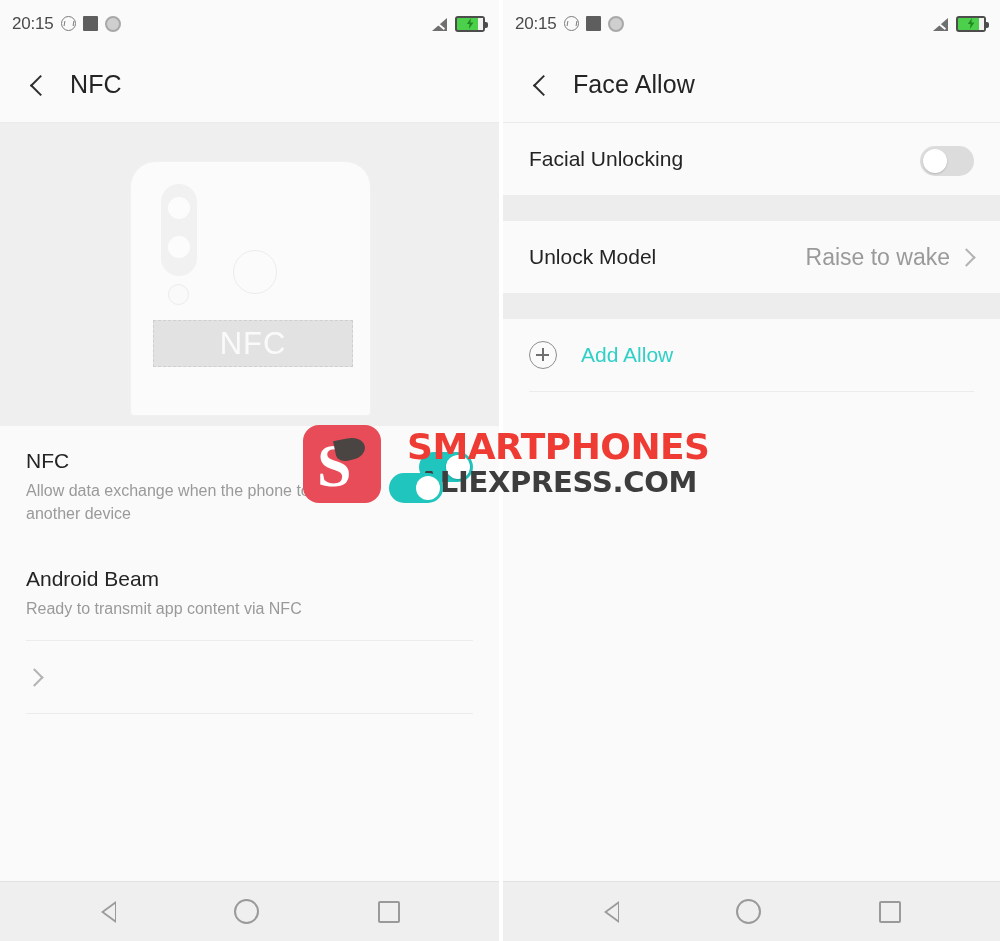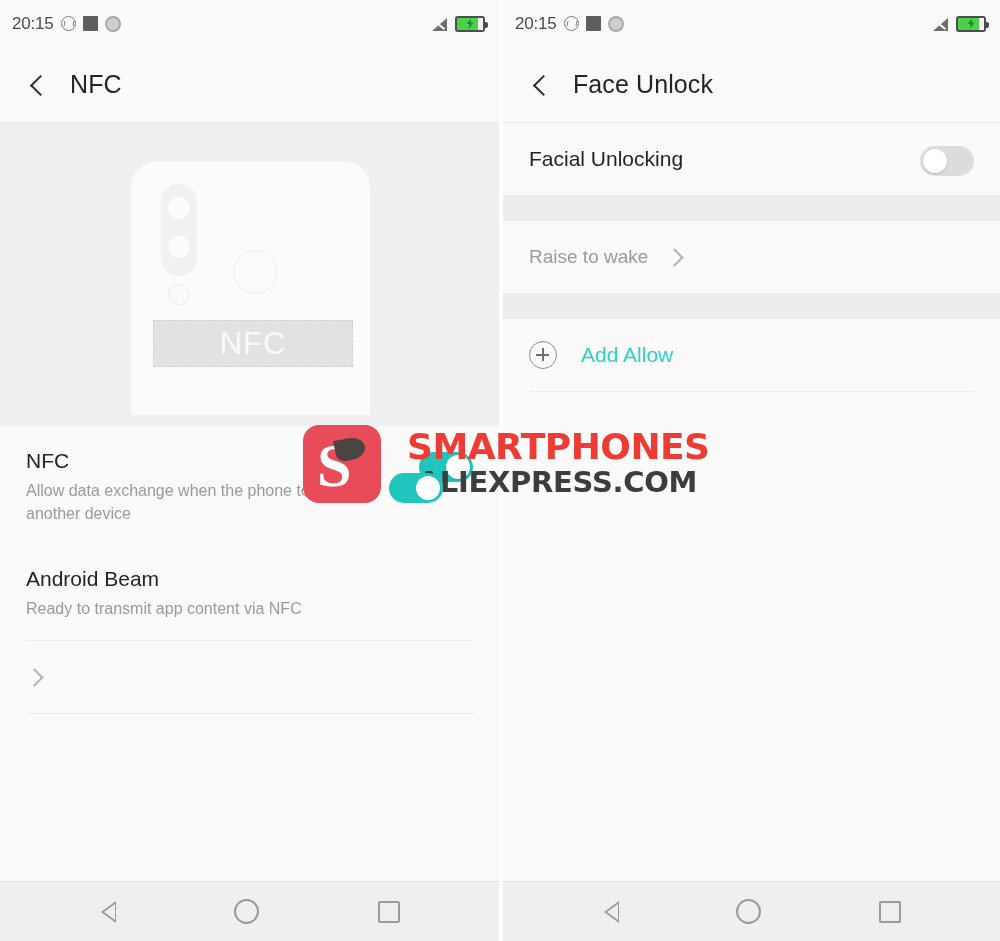--- a/index.html
+++ b/index.html
@@ -295,23 +295,23 @@
   
   .section-gap { height: 26px; background: #ededed; flex: none; }
   .row-white { background: #fafafa; }
   .row-face {
     min-height: 72px;
     display: flex;
     align-items: center;
     padding: 0 26px;
   }
   .row-value {
-    font-size: 19px;
+    font-size: 23px;
     color: #9a9a9a;
-    margin-right: 18px;
+    margin-right: 8px;
   }
   .plus-icon {
     width: 28px; height: 28px;
     border-radius: 50%;
     border: 1.6px solid #8d8d8d;
     position: relative;
     flex: none;
     margin-right: 24px;
   }
   .plus-icon::before, .plus-icon::after {
@@ -536,37 +536,40 @@
         <span class="ic-signal-off"></span>
         <span class="ic-battery">
           <span class="bolt"></span>
           <span class="cap-empty"></span>
         </span>
       </div>
     </div>
 
     <div class="appbar">
       <div class="back-chevron"></div>
-      <div class="appbar-title">Face Unlock</div>
+      <div class="appbar-title">Face Allow</div>
     </div>
 
     <div class="list">
 
       <div class="row row-face row-white">
         <div class="row-text">
           <div class="row-title">Facial Unlocking</div>
         </div>
         <div class="toggle off">
           <span class="knob"></span>
         </div>
       </div>
 
       <div class="section-gap"></div>
 
       <div class="row row-face row-white">
+        <div class="row-text">
+          <div class="row-title">Unlock Model</div>
+        </div>
         <span class="row-value">Raise to wake</span>
         <span class="chev-right"></span>
       </div>
 
       <div class="section-gap"></div>
 
       <div class="row row-face row-white">
         <span class="plus-icon"></span>
         <span class="add-face-label">Add Allow</span>
       </div>

